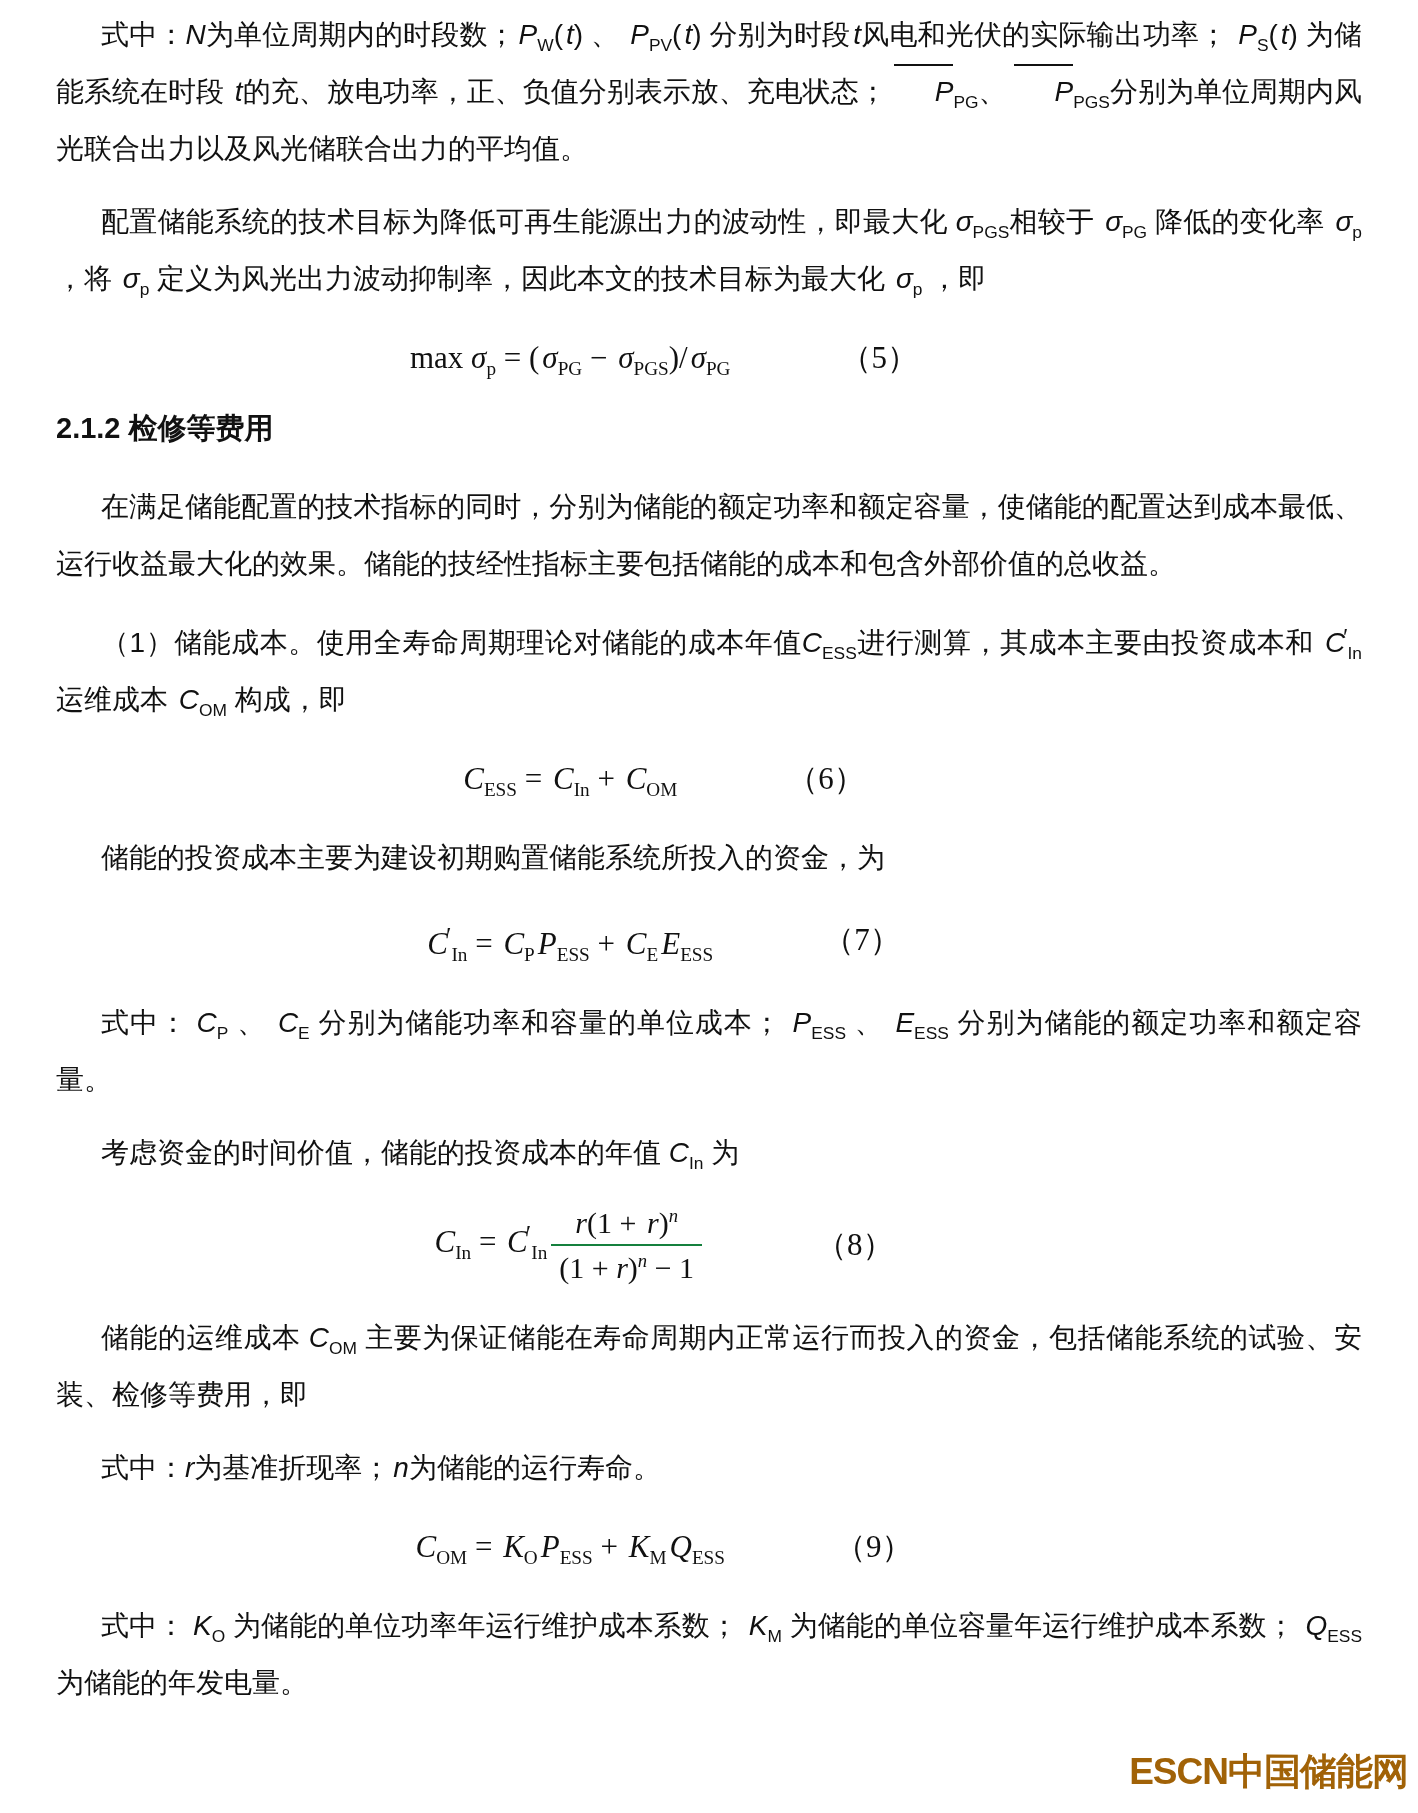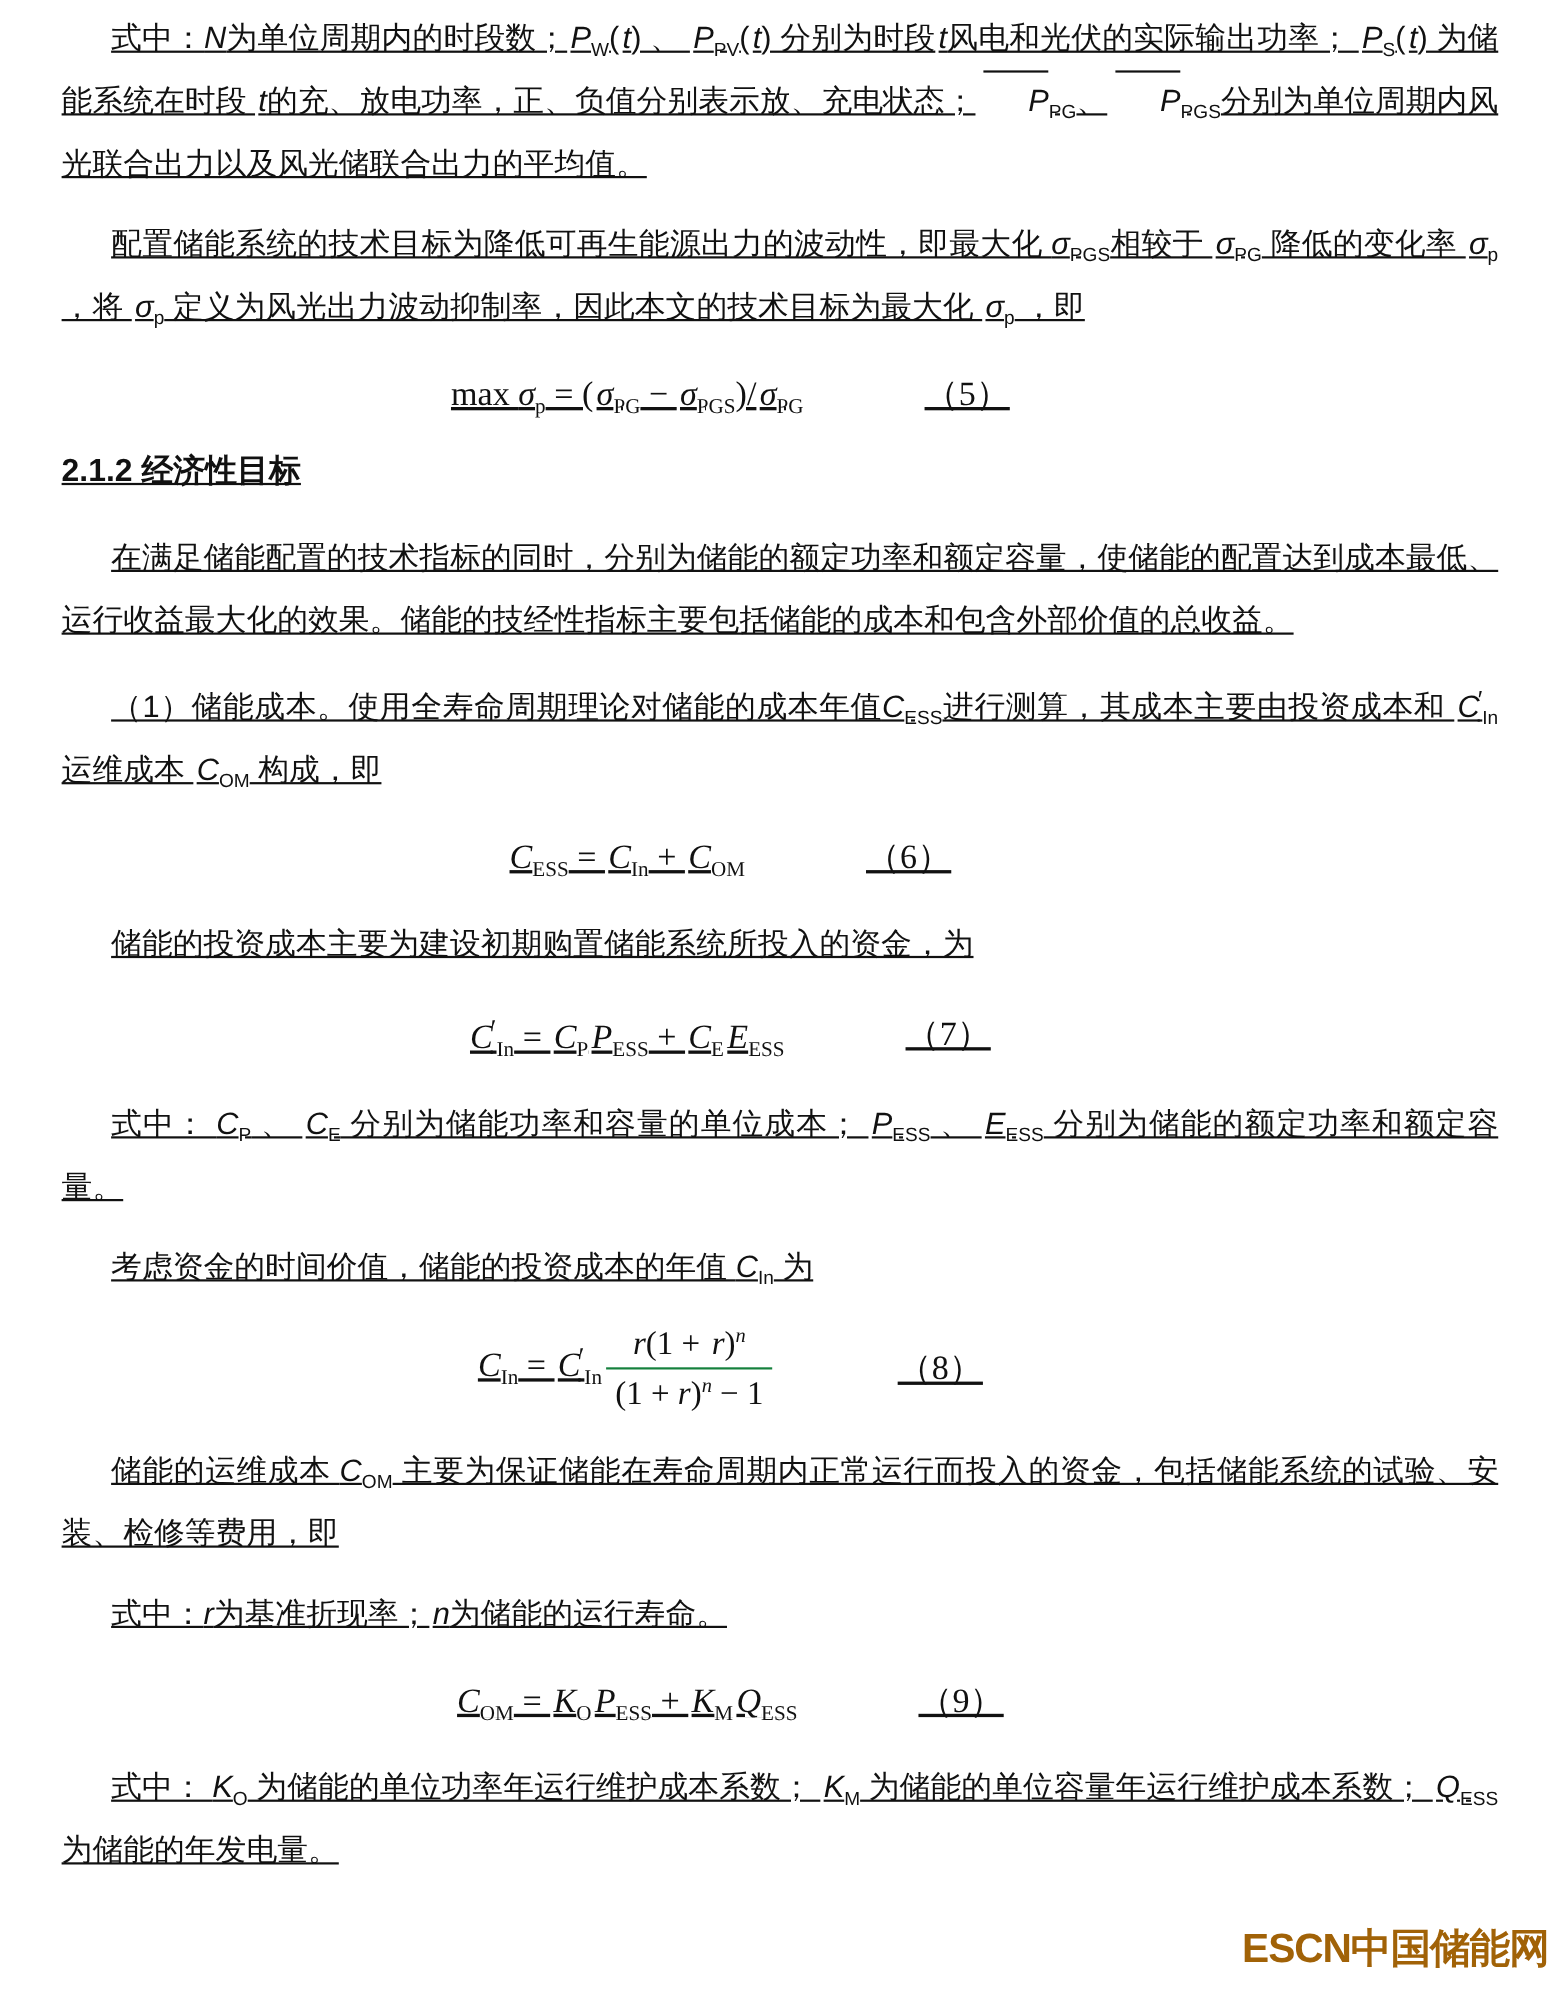--- a/index.html
+++ b/index.html
@@ -2,21 +2,21 @@
 <html><head>
 <meta charset="utf-8">
 <style>
   html,body{margin:0;padding:0;}
   body{
     width:1418px;height:1813px;
     background:#ffffff;color:#111111;
     font-family:"Liberation Sans",sans-serif;
     position:relative;overflow:hidden;
   }
-  .doc{padding:6px 56px 0 56px;text-decoration:underline;}
+  .doc{padding:6px 56px 0 56px;}
   .para{
     font-size:28px;line-height:57px;
     text-align:justify;text-indent:45px;
     margin:0 0 16px 0;
   }
   .heading{
     font-size:29px;font-weight:bold;
     line-height:40px;margin:22px 0 30px 0;
   }
   .it{font-style:italic;}
@@ -53,21 +53,21 @@
 </head>
 <body style="background: rgb(255, 255, 255); color: rgb(17, 17, 17);">
 
 <main class="doc">
     <p class="para">式中：<span class="var"><span class="it">N</span></span>为单位周期内的时段数；<span class="var"><span class="it">P</span><sub>W</sub></span>(<span class="var"><span class="it">t</span></span>) 、 <span class="var"><span class="it">P</span><sub>PV</sub></span>(<span class="var"><span class="it">t</span></span>) 分别为时段<span class="var"><span class="it">t</span></span>风电和光伏的实际输出功率； <span class="var"><span class="it">P</span><sub>S</sub></span>(<span class="var"><span class="it">t</span></span>) 为储能系统在时段 <span class="var"><span class="it">t</span></span>的充、放电功率，正、负值分别表示放、充电状态；<span class="var"><span class="ov"><span class="it">P</span></span><sub>PG</sub></span>、<span class="var"><span class="ov"><span class="it">P</span></span><sub>PGS</sub></span>分别为单位周期内风光联合出力以及风光储联合出力的平均值。</p>
     <p class="para">配置储能系统的技术目标为降低可再生能源出力的波动性，即最大化 <span class="var"><span class="it">σ</span><sub>PGS</sub></span>相较于 <span class="var"><span class="it">σ</span><sub>PG</sub></span> 降低的变化率 <span class="var"><span class="it">σ</span><sub>p</sub></span> ，将 <span class="var"><span class="it">σ</span><sub>p</sub></span> 定义为风光出力波动抑制率，因此本文的技术目标为最大化 <span class="var"><span class="it">σ</span><sub>p</sub></span> ，即</p>
     <div class="eqrow">
       <span class="eq">max <span class="var"><span class="it">σ</span><sub>p</sub></span> = (<span class="var"><span class="it">σ</span><sub>PG</sub></span> − <span class="var"><span class="it">σ</span><sub>PGS</sub></span>)/<span class="var"><span class="it">σ</span><sub>PG</sub></span></span>
       <span class="eqnum">（5）</span>
     </div>
-    <div class="heading">2.1.2  经济性目标</div>
+    <div class="heading">2.1.2  检修等费用</div>
     <p class="para">在满足储能配置的技术指标的同时，分别为储能的额定功率和额定容量，使储能的配置达到成本最低、运行收益最大化的效果。储能的技经性指标主要包括储能的成本和包含外部价值的总收益。</p>
     <p class="para">（1）储能成本。使用全寿命周期理论对储能的成本年值<span class="var"><span class="it">C</span><sub>ESS</sub></span>进行测算，其成本主要由投资成本和 <span class="var"><span class="it">C</span><span class="pr">′</span><sub>In</sub></span> 运维成本 <span class="var"><span class="it">C</span><sub>OM</sub></span> 构成，即</p>
     <div class="eqrow">
       <span class="eq"><span class="var"><span class="it">C</span><sub>ESS</sub></span> = <span class="var"><span class="it">C</span><sub>In</sub></span> + <span class="var"><span class="it">C</span><sub>OM</sub></span></span>
       <span class="eqnum">（6）</span>
     </div>
     <p class="para">储能的投资成本主要为建设初期购置储能系统所投入的资金，为</p>
     <div class="eqrow">
       <span class="eq"><span class="var"><span class="it">C</span><span class="pr">′</span><sub>In</sub></span> = <span class="var"><span class="it">C</span><sub>P</sub></span><span class="var"><span class="it">P</span><sub>ESS</sub></span> + <span class="var"><span class="it">C</span><sub>E</sub></span><span class="var"><span class="it">E</span><sub>ESS</sub></span></span>
       <span class="eqnum">（7）</span>

